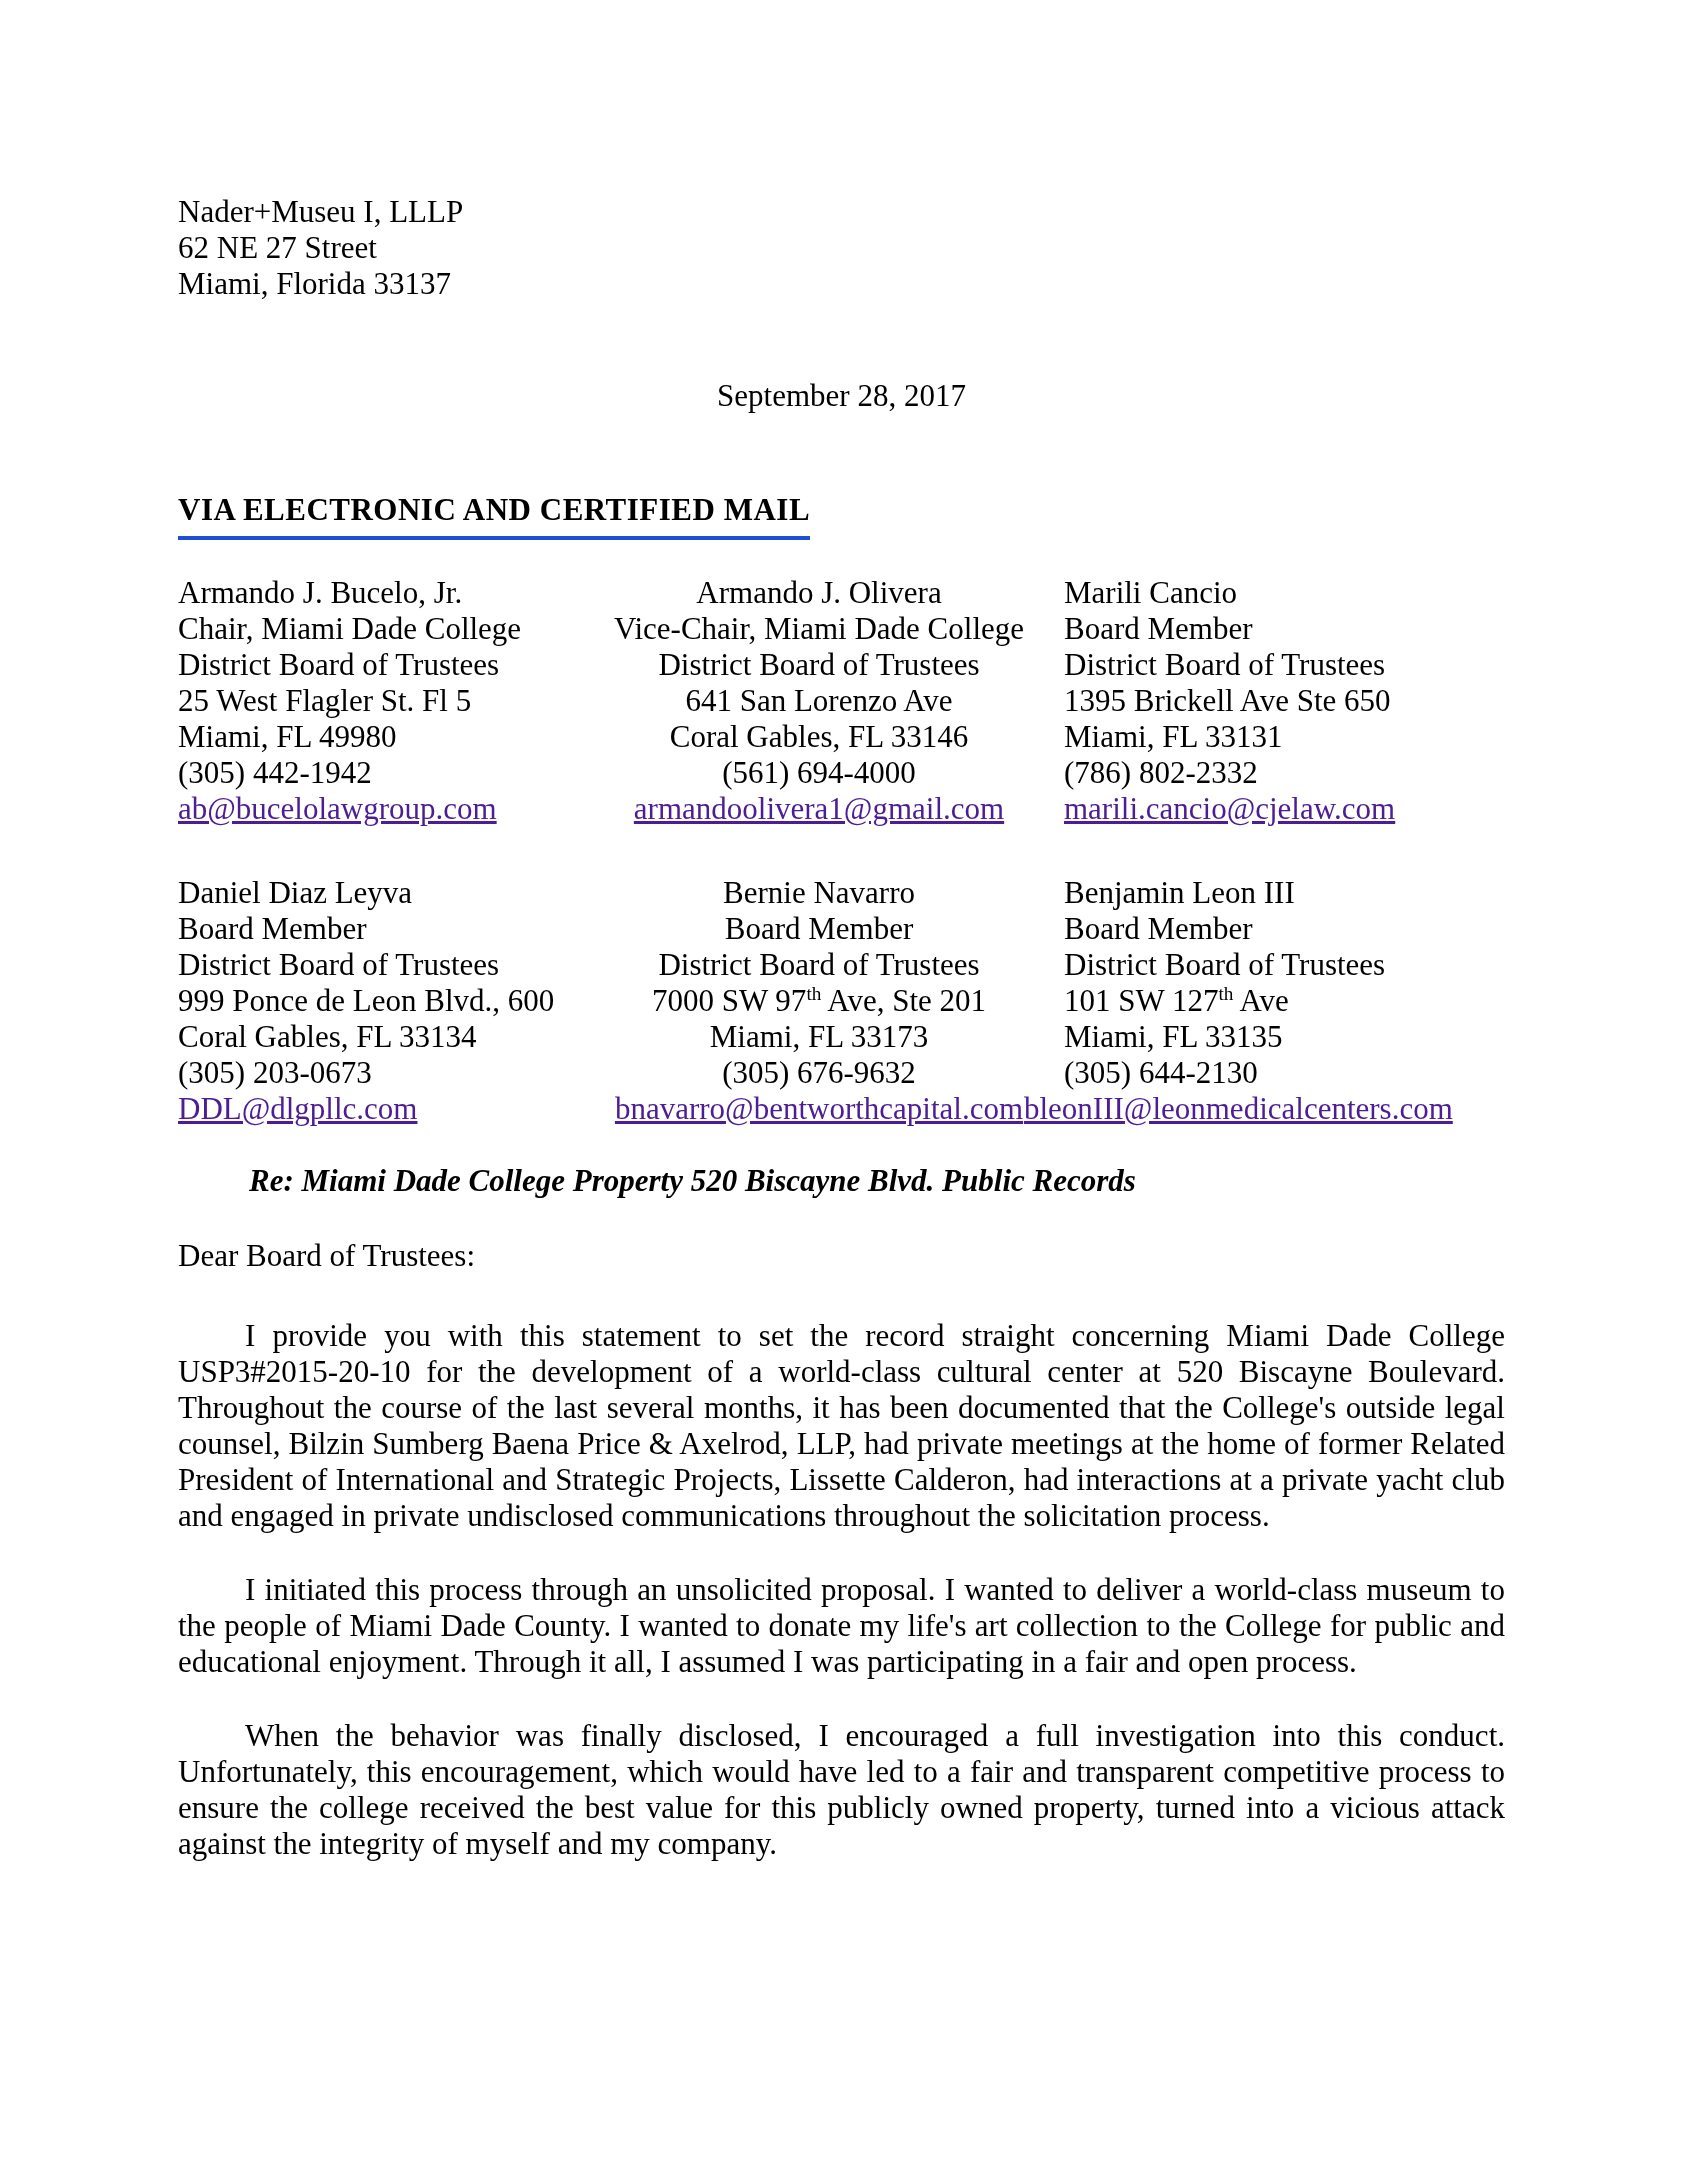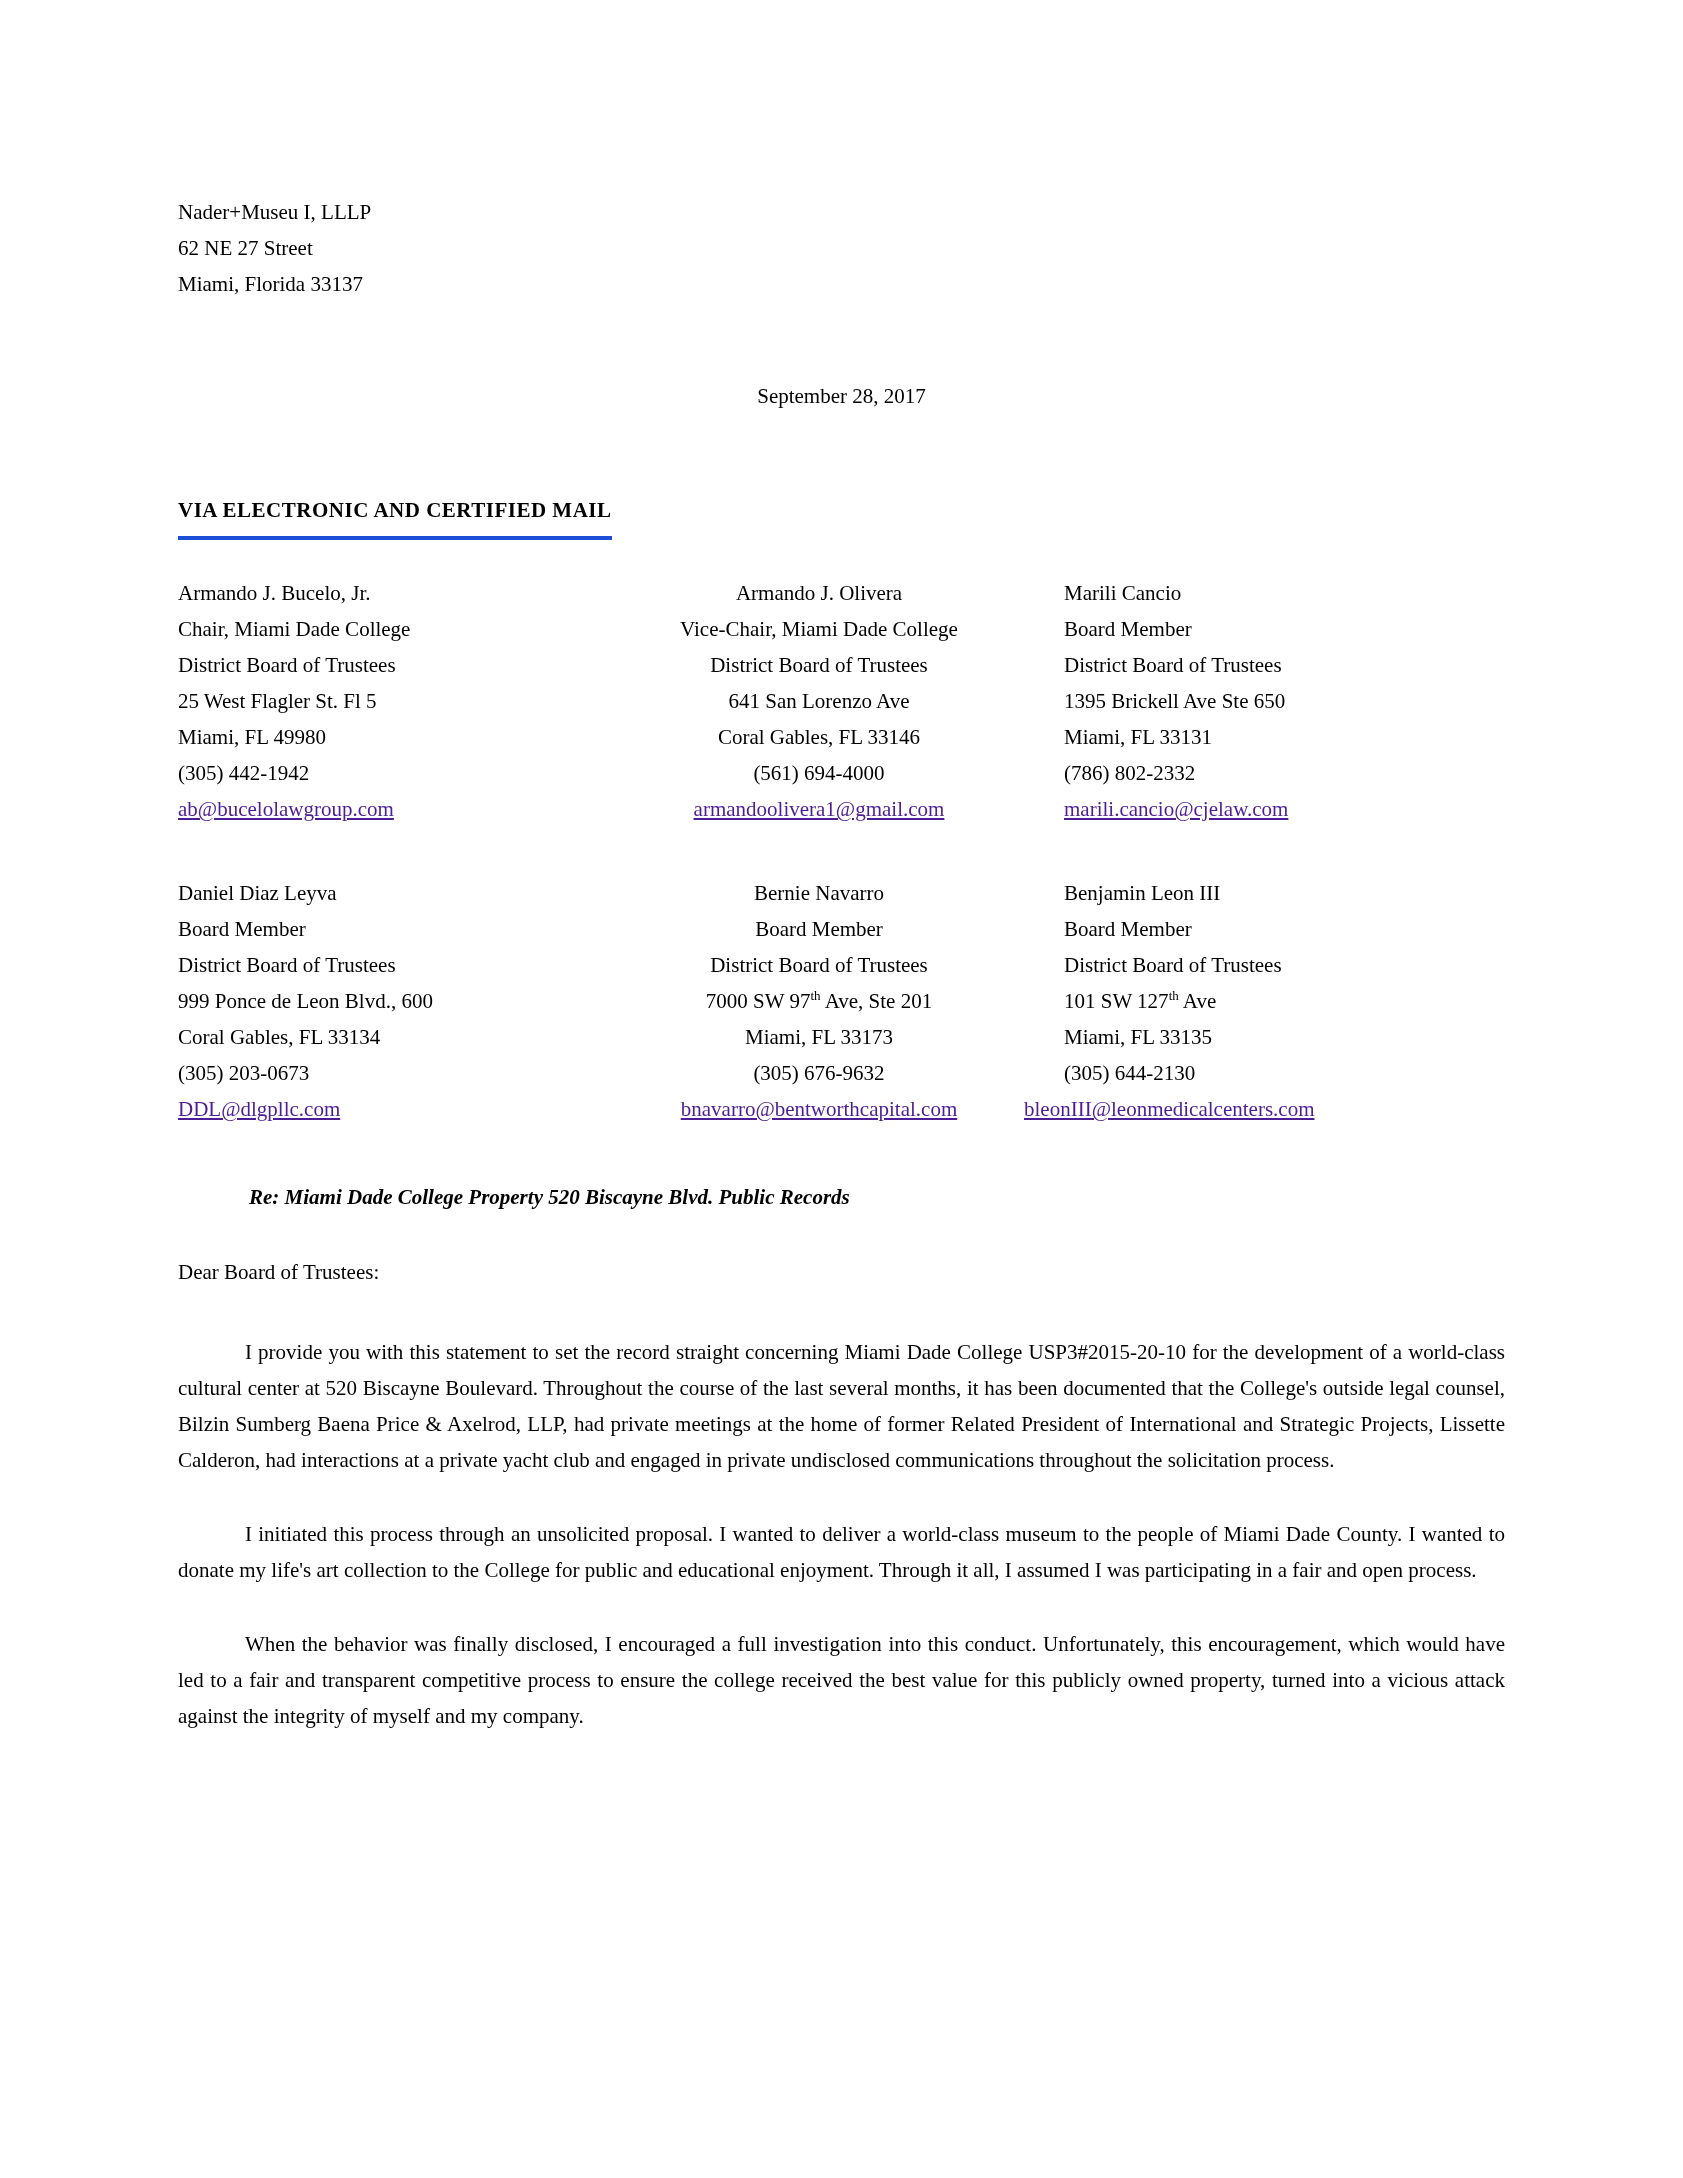--- a/index.html
+++ b/index.html
@@ -4,38 +4,38 @@
 <style>
   html, body { margin: 0; padding: 0; background: #ffffff; }
   .page {
     position: relative;
     width: 1683px;
     height: 2178px;
     background: #ffffff;
     box-sizing: border-box;
     padding: 194px 178px 0 178px;
     font-family: "Liberation Serif", "DejaVu Serif", serif;
-    font-size: 21px;
+    font-size: 31px;
     line-height: 36px;
     color: #000000;
   }
   .sender { margin-bottom: 76px; }
   .sender div { white-space: nowrap; }
   .date-line { text-align: center; margin-bottom: 78px; }
   .heading { margin-bottom: 35px; }
   .heading span {
     display: inline-block;
     font-weight: bold;
     border-bottom: 4px solid #1d4ed8;
     padding-bottom: 8px;
     letter-spacing: 0.5px;
   }
   .recip-row { display: flex; }
   .recip-row.first { margin-bottom: 48px; }
-  .recip-row.second { margin-bottom: 52px; }
+  .recip-row.second { margin-bottom: 36px; }
   .recip-col { flex: 0 0 auto; }
   .recip-col.c1 { width: 396px; }
   .recip-col.c2 { width: 490px; text-align: center; }
   .recip-col.c3 { width: 441px; }
   .recip-col div { white-space: nowrap; }
   sup { font-size: 0.62em; line-height: 0; }
   a.email {
     color: #4c1d95;
     text-decoration: underline;
     cursor: pointer;

